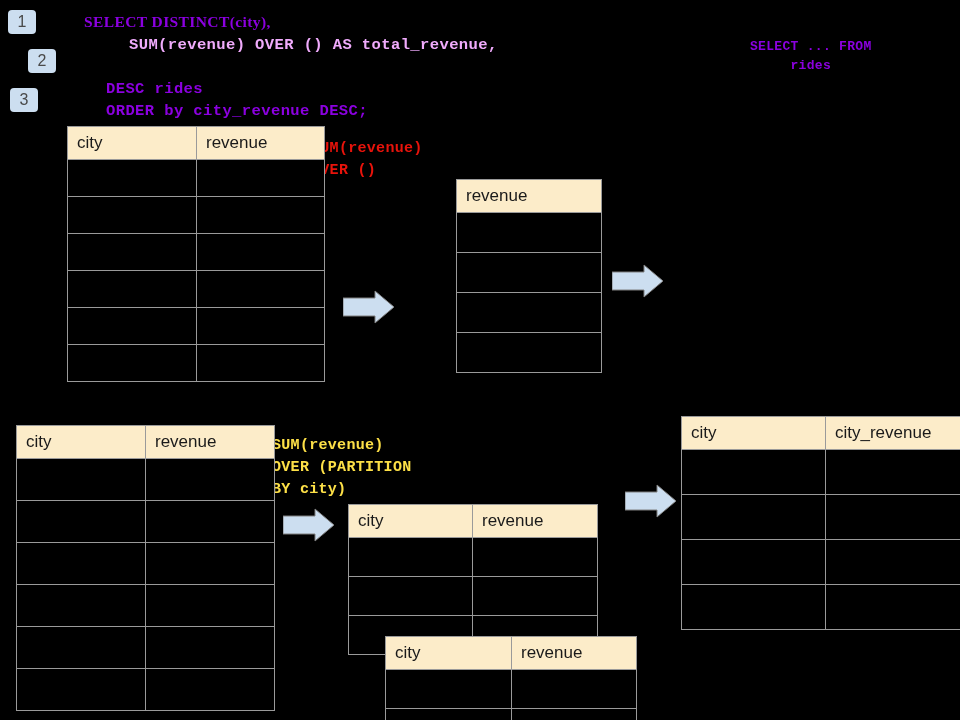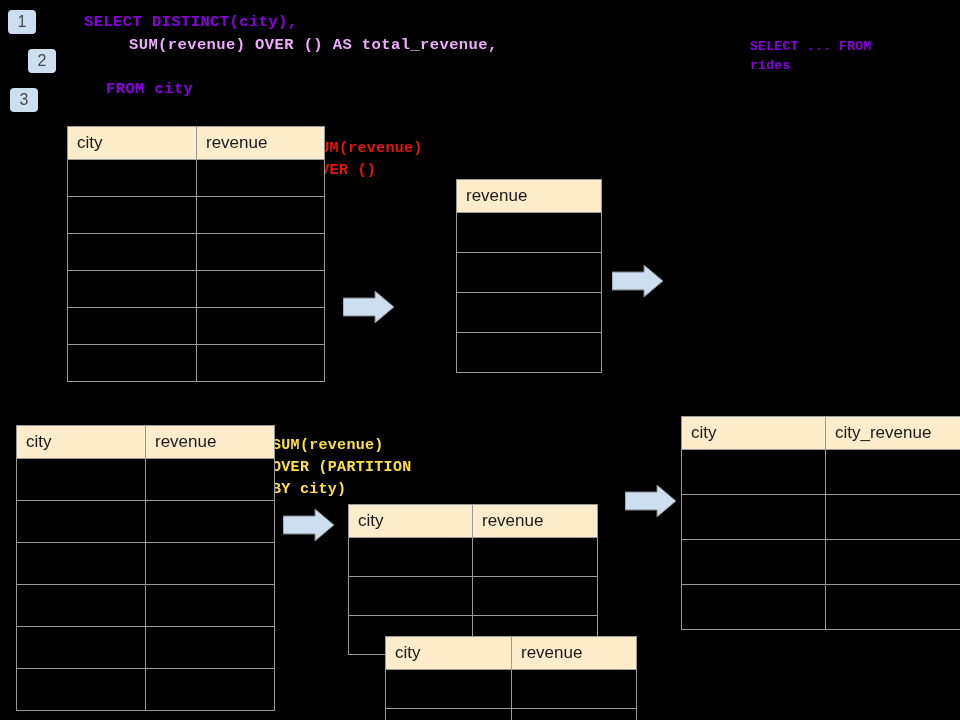--- a/index.html
+++ b/index.html
@@ -49,21 +49,21 @@
     position: absolute;
     font-family: "Liberation Mono", monospace;
     font-size: 15px;
     font-weight: bold;
     white-space: pre;
     line-height: 22px;
     letter-spacing: 0.3px;
   }
   .anno-red   { color: #e8130b; }
   .anno-green { color: #fde047; }
-  .anno-violet{ color: #8b00e0; font-size: 13px; line-height: 19px; }
+  .anno-violet{ color: #8b00e0; font-size: 13px; line-height: 19px; text-align: center; }
 
   
   .tbl {
     position: absolute;
     border-collapse: collapse;
     background: #84cc16;
     table-layout: fixed;
     padding-left: 37px;
   }
   .tbl td {
@@ -88,23 +88,24 @@
 </style>
 </head>
 <body>
 
 <div id="stage">
 
   <div class="badge" style="left:8px;  top:10px;">1</div>
   <div class="badge" style="left:28px; top:49px;">2</div>
   <div class="badge" style="left:10px; top:88px;">3</div>
 
-  <div class="code c-violet" style="left:84px; top:13px;">SELECT DISTINCT(city),</div>
+  <div class="code c-violet" style="left:84px; top:13px;font-family:Liberation Serif, serif;">SELECT DISTINCT(city),</div>
   <div class="code c-red" style="left:129px; top:36px;">SUM(revenue) OVER () AS total_revenue,</div>
-  <div class="code c-violet" style="left:106px; top:80px;">FROM city</div>
+  <div class="code c-violet" style="left:106px; top:80px;">DESC rides</div>
+  <div class="code c-violet" style="left:106px; top:102px;">ORDER by city_revenue DESC;</div>
 
   <div class="anno anno-violet" style="left:750px; top:37px;">SELECT ... FROM
 rides</div>
 
   <div class="anno anno-red" style="left:311px; top:138px;">SUM(revenue)
 OVER ()</div>
 
   <div class="anno anno-green" style="left:272px; top:435px;">SUM(revenue)
 OVER (PARTITION
 BY city)</div>

